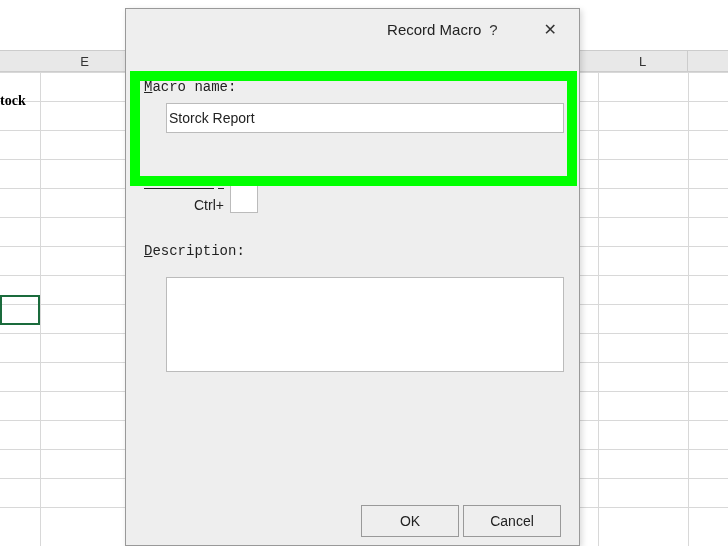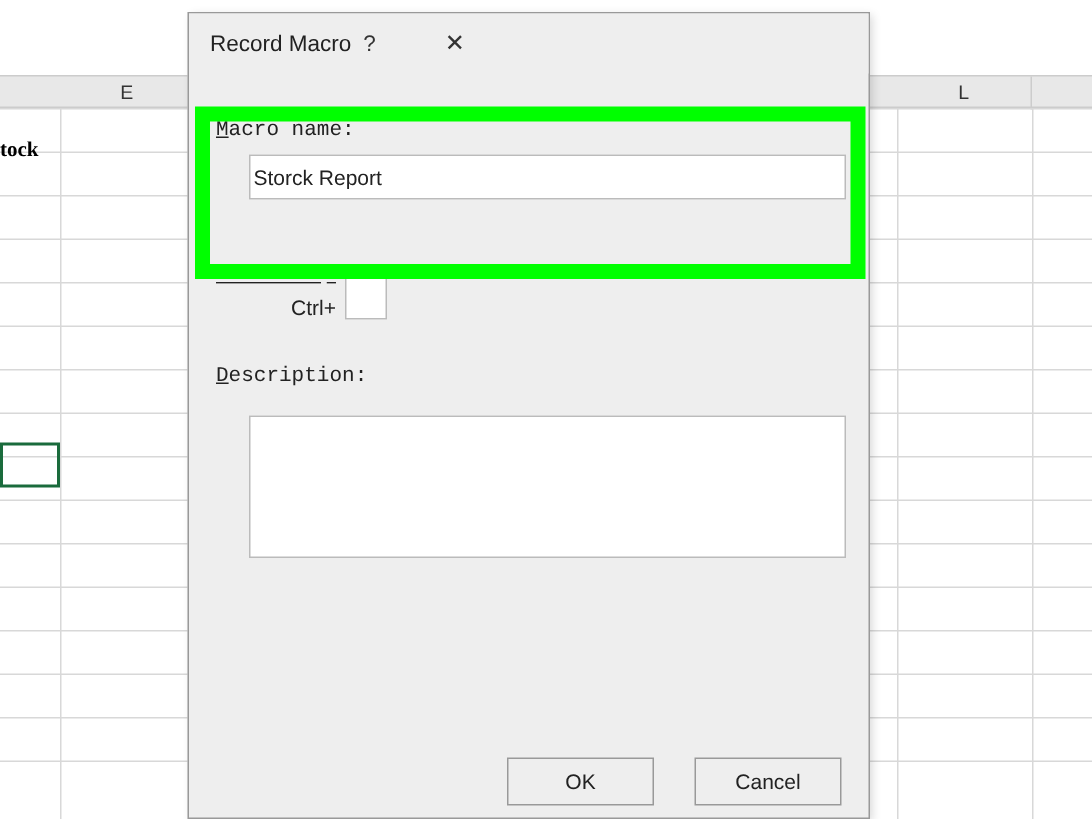--- a/index.html
+++ b/index.html
@@ -85,21 +85,21 @@
       height: 538px;
       background: #eeeeee;
       border: 1px solid #999;
       box-shadow: 2px 2px 6px rgba(0,0,0,.15);
     }
     .titlebar {
       height: 40px;
       padding: 0 14px;
       display: flex;
       align-items: center;
-      justify-content: flex-start;
+      justify-content: flex-end;
       background: #eeeeee;
     }
     .title {
       font-size: 15px;
       color: #222;
     }
     .title-controls {
       display: flex;
       gap: 30px;
       align-items: center;
@@ -217,21 +217,21 @@
       resize: none;
       padding: 6px;
       font-family: inherit;
       font-size: 13px;
     }
     .buttons {
       position: absolute;
       bottom: 8px;
       right: 18px;
       display: flex;
-      gap: 27px;
+      gap: 4px;
     }
     .btn {
       width: 98px;
       height: 32px;
       border: 1px solid #999;
       background: #eeeeee;
       font-size: 14px;
       color: #222;
       cursor: pointer;
       display: flex;

